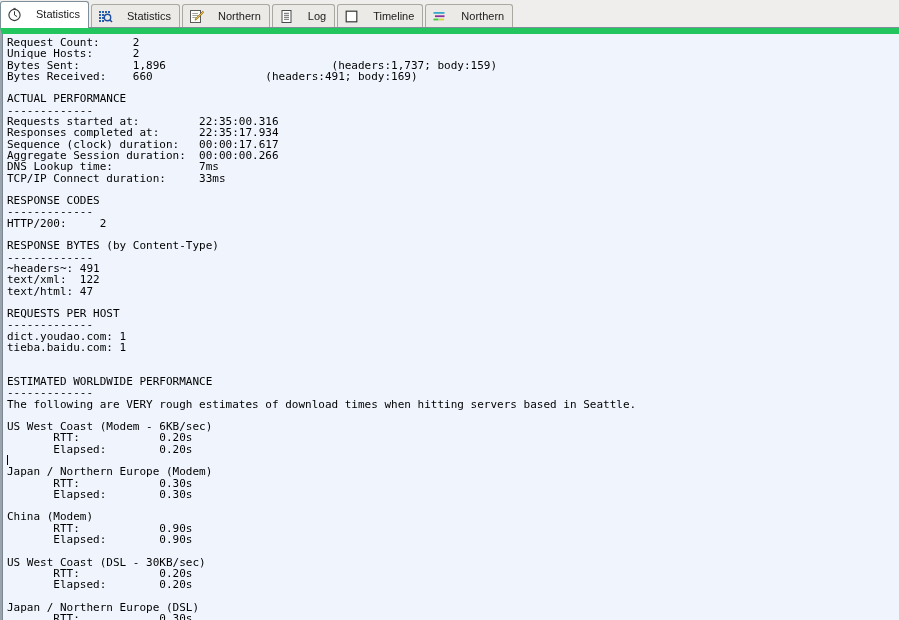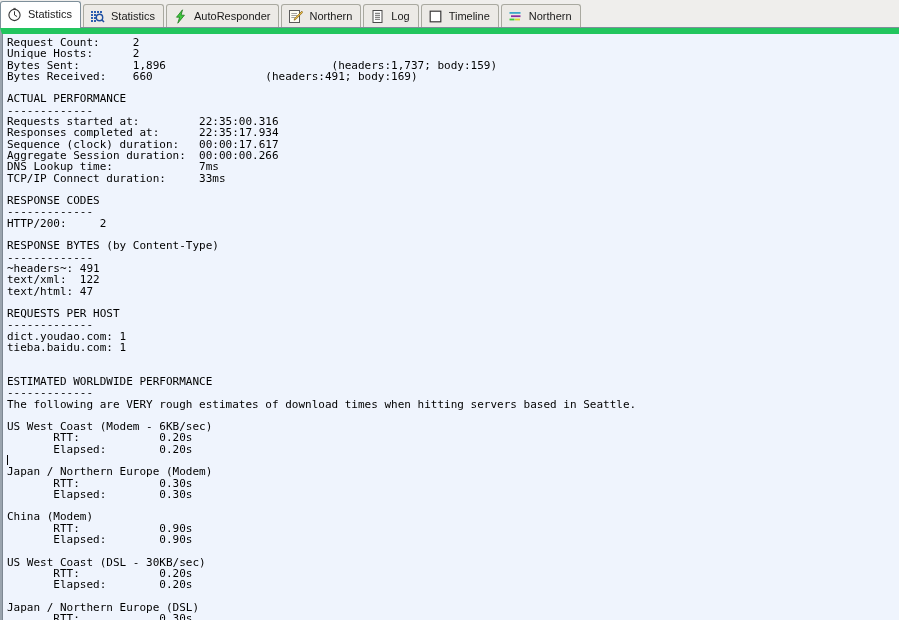--- a/index.html
+++ b/index.html
@@ -30,21 +30,21 @@
     display: flex;
     align-items: flex-end;
     padding-left: 0px;
   }
   .tab {
     position: relative;
     height: 23px;
     margin-top: 4px;
     display: flex;
     align-items: center;
-    gap: 6px;
+    gap: 14px;
     padding: 0 8px 0 6px;
     box-sizing: border-box;
     font-size: 11px;
     color: #1a1a1a;
     background: #eceae6;
     border: 1px solid #a9a9a0;
     border-bottom: none;
     border-radius: 3px 3px 0 0;
     white-space: nowrap;
     cursor: default;
@@ -143,28 +143,20 @@
             <rect x="1" y="11" width="2" height="2"></rect>
               <rect x="4" y="11" width="2" height="2"></rect>
           </g>
           <circle cx="9.5" cy="8.5" r="3.2" fill="none" stroke="#1f4fa0" stroke-width="1.4"></circle>
           <line x1="11.8" y1="10.8" x2="14" y2="13" stroke="#1f4fa0" stroke-width="1.6"></line>
         </svg>
       </span>
       <span class="tab-label">Statistics</span>
     </div>
 
-    <div class="tab">
-      <span class="ticon">
-        <svg width="15" height="15" viewBox="0 0 15 15">
-          <polygon points="9.5,0.8 3.5,8.2 6.6,8.2 4.8,14.2 11.4,6.2 8.1,6.2" fill="#3ec93e" stroke="#1f7a1f" stroke-width="0.8"></polygon>
-        </svg>
-      </span>
-      <span class="tab-label">AutoResponder</span>
-    </div>
 
     <div class="tab">
       <span class="ticon">
         <svg width="15" height="15" viewBox="0 0 15 15">
           <rect x="1.5" y="1.5" width="10" height="12" fill="#fdfdf5" stroke="#5a5a5a" stroke-width="1"></rect>
           <line x1="3.3" y1="4.5" x2="9" y2="4.5" stroke="#8a8a8a" stroke-width="0.8"></line>
           <line x1="3.3" y1="6.5" x2="9" y2="6.5" stroke="#8a8a8a" stroke-width="0.8"></line>
           <line x1="3.3" y1="8.5" x2="7.5" y2="8.5" stroke="#8a8a8a" stroke-width="0.8"></line>
           <polygon points="13.8,2.2 14.8,3.3 7.6,10.6 6.1,11.2 6.6,9.6" fill="#f2c14a" stroke="#7a5b10" stroke-width="0.7"></polygon>
         </svg>

